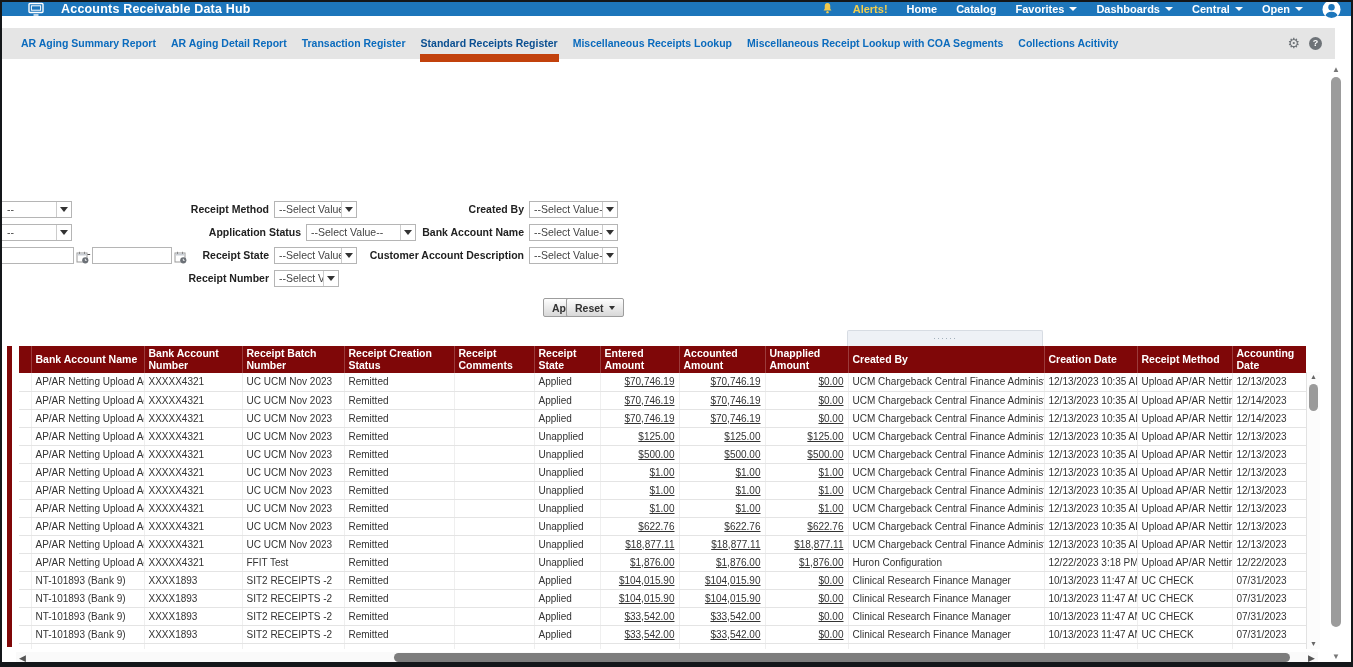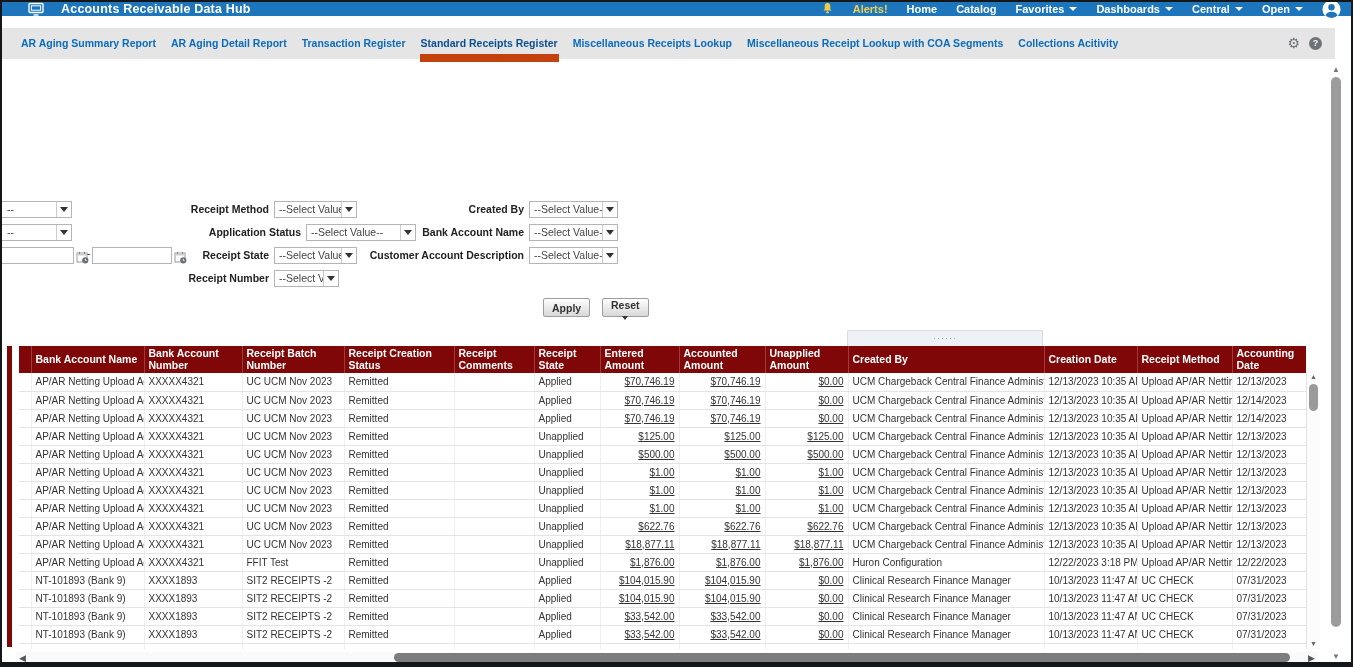--- a/index.html
+++ b/index.html
@@ -60,21 +60,21 @@
   .date-to { left:90px; top:245px; width:80px; }
   .cal { position:absolute; width:13px; height:13px; cursor:pointer; }
   .cal1 { left:74px; top:248px; }
   .cal2 { left:172px; top:248px; }
   .date-dash { position:absolute; left:85px; top:245px; font-size:11px; color:#333; }
 
   .btn { position:absolute; height:19px; padding:0 8px; display:flex; align-items:center; gap:5px;
          background:linear-gradient(#fefefe,#d8d8d8); border:1px solid #9d9d9d; border-radius:2px;
          font-size:10.5px; font-weight:bold; color:#333; cursor:pointer; }
   .btn-apply { left:541px; top:296px; }
-  .btn-reset { left:600px; top:296px;flex-direction:column; }
+  .btn-reset { left:564px; top:296px; }
   .tri-sm { width:0; height:0; border-left:3.5px solid transparent; border-right:3.5px solid transparent;
             border-top:4.5px solid #333; }
 
   
   .section-handle { position:absolute; left:845px; top:328px; width:196px; height:16px;
                     background:#eef1f6; border:1px solid #d7dce3; border-bottom:none;
                     border-radius:2px 2px 0 0; display:flex; align-items:center; justify-content:center; cursor:row-resize; }
   .section-handle span { color:#9aa7b4; font-size:9px; letter-spacing:1px; line-height:5px; }
 
   

